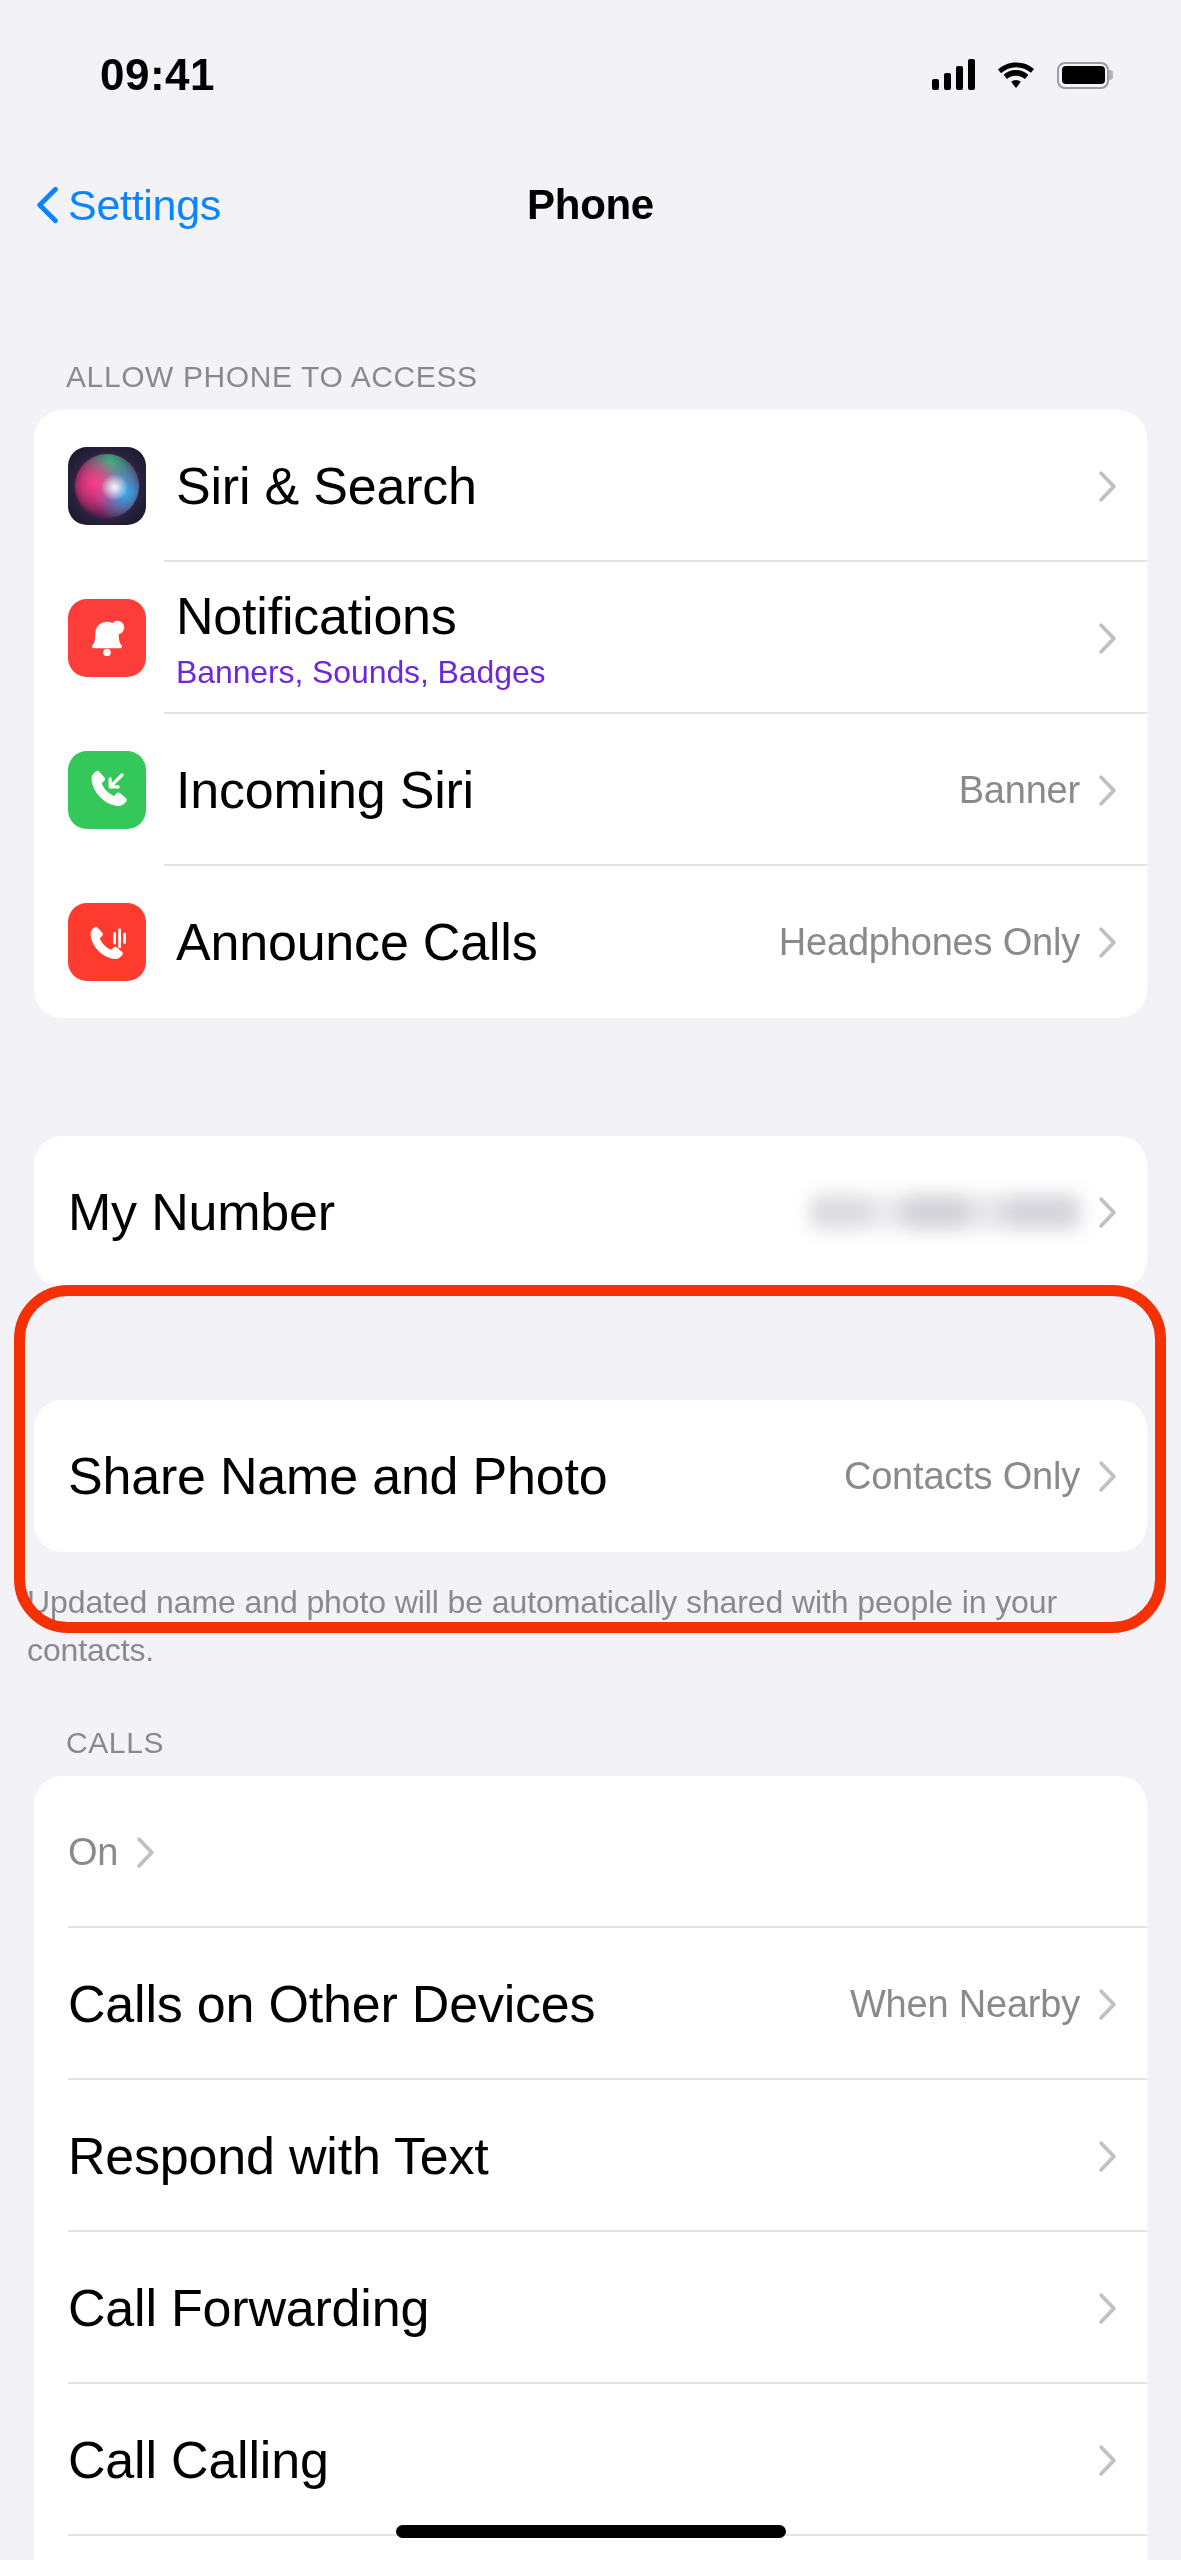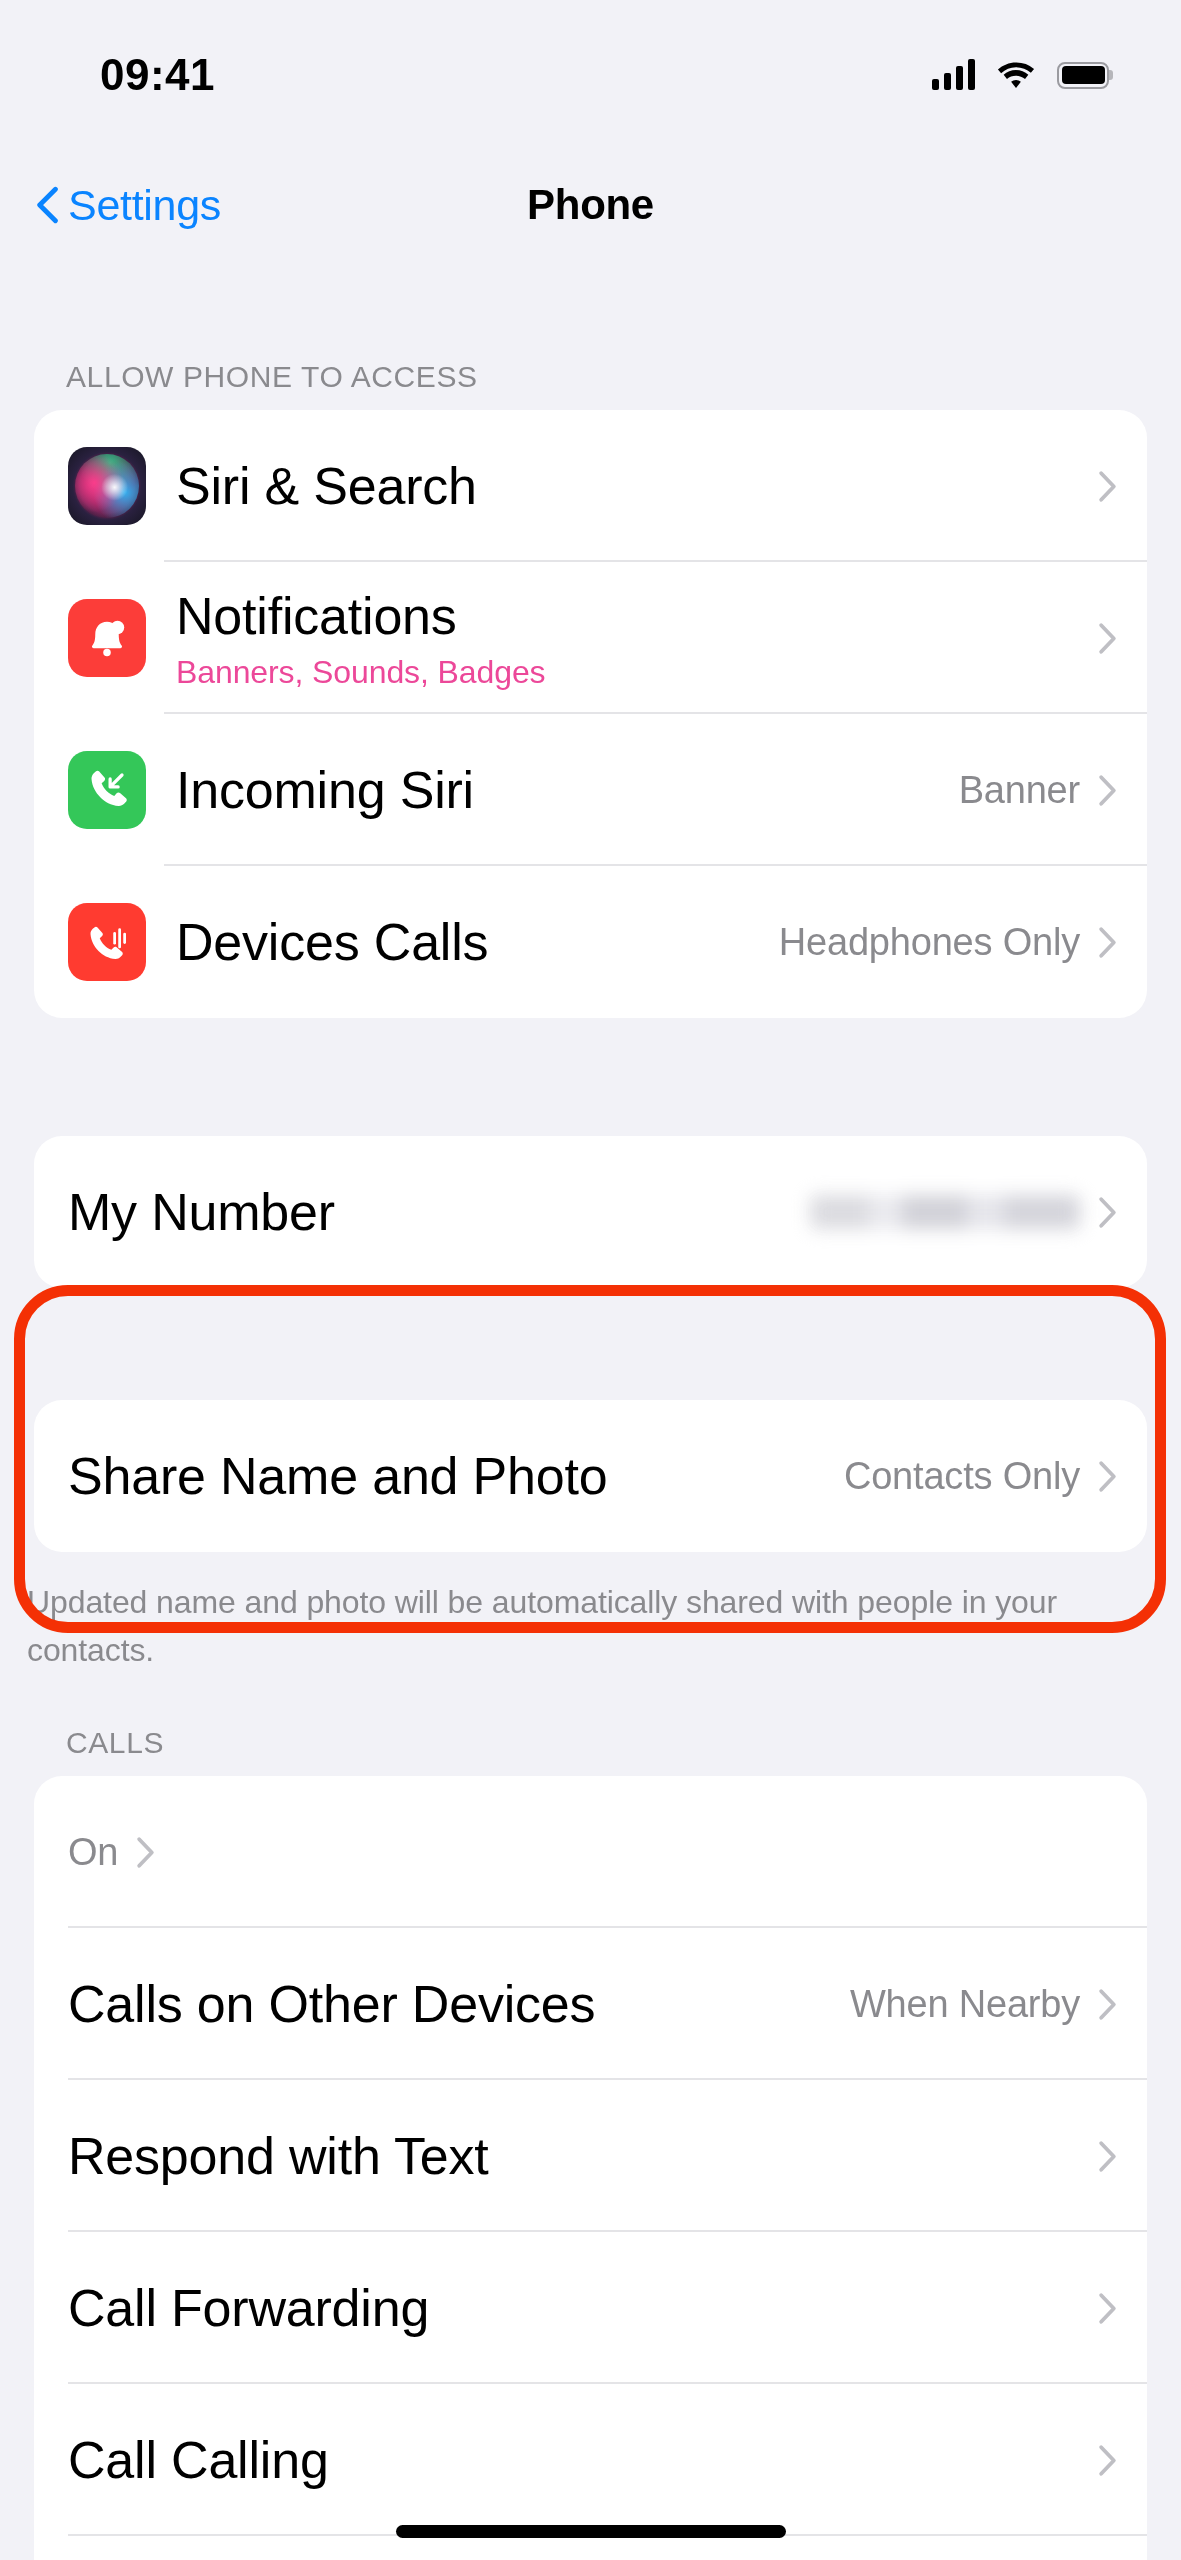--- a/index.html
+++ b/index.html
@@ -85,21 +85,21 @@
       radial-gradient(circle at 78% 60%, rgba(40,190,255,.9) 0%, rgba(40,190,255,0) 50%),
       radial-gradient(circle at 55% 14%, rgba(40,210,140,.85) 0%, rgba(40,210,140,0) 48%),
       radial-gradient(circle at 50% 50%, rgba(120,40,90,.6) 60%, rgba(20,18,34,.9) 100%);
   }
   .icon-notif { background:#fc3d39; }
   .icon-incoming { background:#34c759; }
   .icon-announce { background:#ff3b30; }
 
   .row-labels { flex:1; min-width:0; display:flex; flex-direction:column; justify-content:center; gap:8px; }
   .row-title { font-size:52px; color:#000; letter-spacing:-0.2px; }
-  .row-sub { font-size:32px; color:#ec4899; letter-spacing:-0.1px; }
+  .row-sub { font-size:32px; color:#6d28d9; letter-spacing:-0.1px; }
   .row-value { font-size:38px; color:#8a8a8e; margin-right:18px; letter-spacing:-0.2px; white-space:nowrap; }
   .chev-right { width:19px; height:33px; flex:0 0 19px; }
 
   .blurred {
     width:270px; height:34px; margin-right:18px; border-radius:6px;
     background:linear-gradient(90deg,#d9d9de 0 22%,#e9e9ee 22% 34%,#cfcfd6 34% 58%,#e4e4ea 58% 72%,#d2d2d9 72% 100%);
     filter:blur(9px); opacity:.95;
   }
 
   .footnote {
@@ -214,21 +214,21 @@
           <svg viewBox="0 0 40 40" width="50" height="50">
             <path d="M8.6 9.4c-1.2 1.2-1.9 2.7-1.8 4.2.4 5.6 3 10.1 6.4 13.5s7.9 6 13.5 6.4c1.5.1 3-.6 4.2-1.8l1.2-1.2c.7-.7.7-1.8 0-2.5l-4.4-3.9c-.7-.6-1.8-.5-2.4.2l-1.8 1.9c-2.2-.9-4-2.1-5.6-3.7s-2.8-3.4-3.7-5.6l1.9-1.8c.7-.6.8-1.7.2-2.4l-3.9-4.4c-.7-.7-1.8-.7-2.5 0L8.6 9.4z" fill="#fff"></path>
             <g fill="#fff">
               <rect x="25" y="12" width="2.2" height="10" rx="1.1"></rect>
               <rect x="29" y="9" width="2.2" height="16" rx="1.1"></rect>
               <rect x="33" y="12.5" width="2.2" height="9" rx="1.1"></rect>
             </g>
           </svg>
         </div>
         <div class="row-labels">
-          <div class="row-title">Devices Calls</div>
+          <div class="row-title">Announce Calls</div>
         </div>
         <div class="row-value">Headphones Only</div>
         <svg class="chev-right" viewBox="0 0 12 20">
           <path d="M2 1.6L10 10l-8 8.4" fill="none" stroke="#bfbfc4" stroke-width="2.4" stroke-linecap="round" stroke-linejoin="round"></path>
         </svg>
       </div>
 
     </div>
 
     <div style="height:118px"></div>

